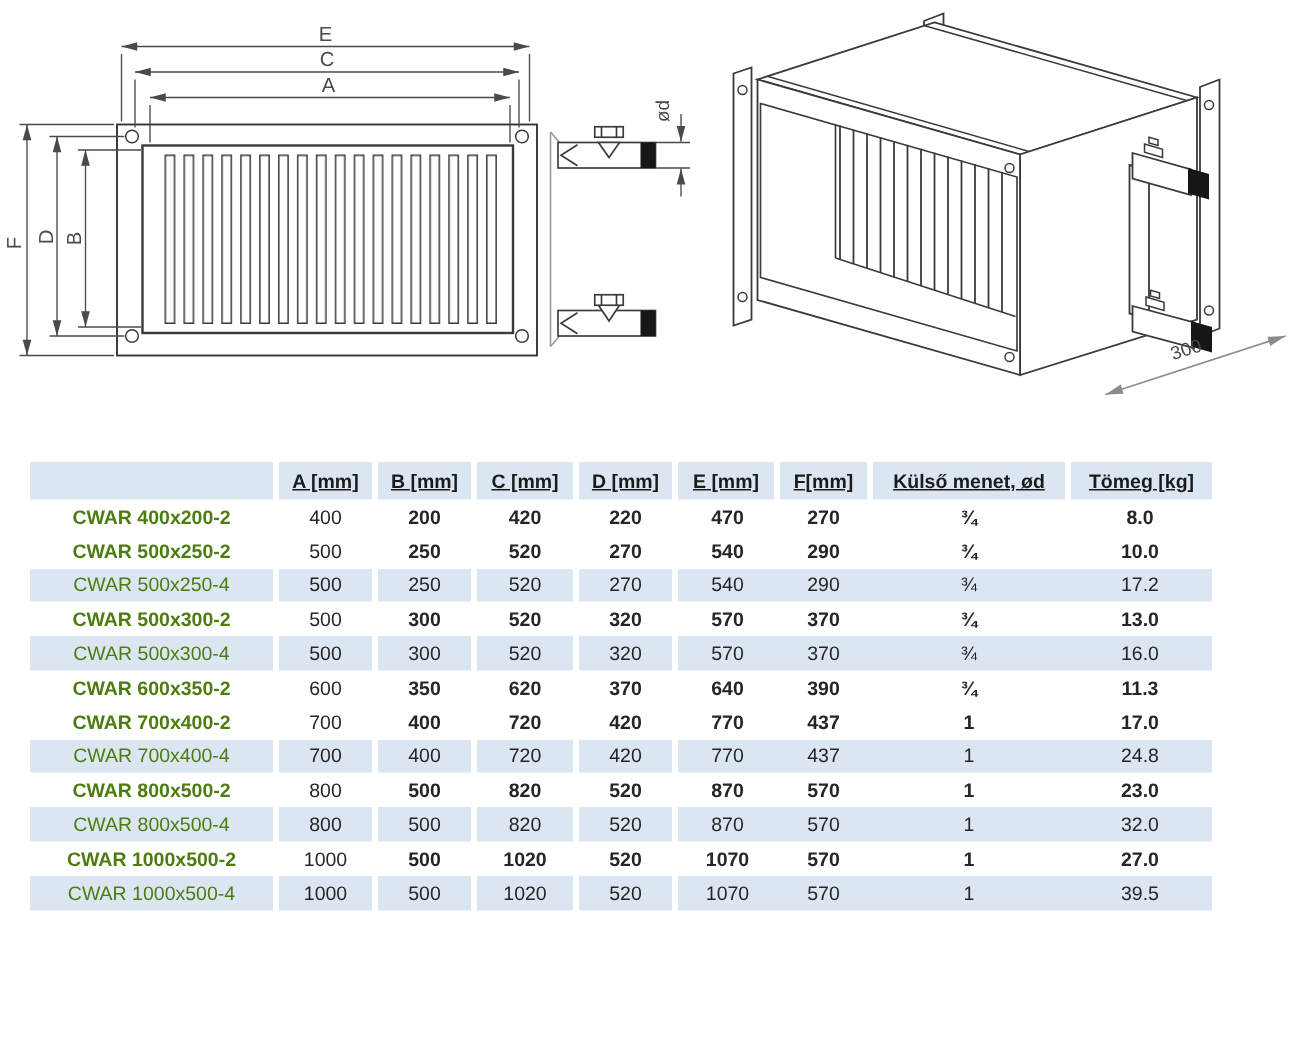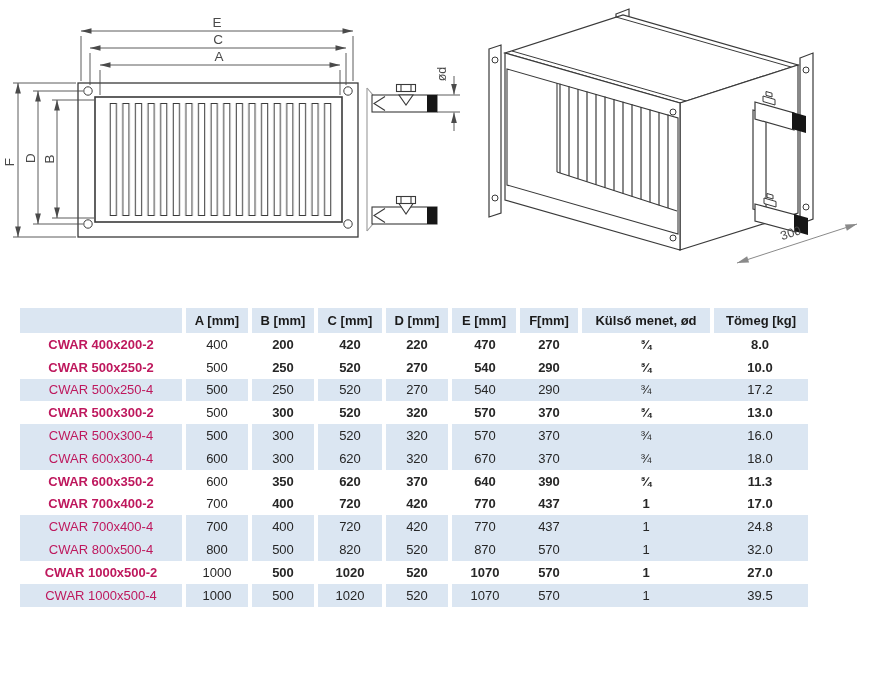--- a/index.html
+++ b/index.html
@@ -2,26 +2,26 @@
 <html><head>
 <meta charset="utf-8">
 <style>
   html,body{margin:0;padding:0;background:#fff;}
   body{width:870px;height:698px;position:relative;font-family:"Liberation Sans",sans-serif;overflow:hidden;}
   .drawing-area{position:absolute;top:0;left:0;}
   svg text{font-family:"Liberation Sans",sans-serif;fill:#4a4a4a;}
   .table-wrap{position:absolute;top:308px;left:20px;}
   table{border-collapse:collapse;table-layout:fixed;}
   th,td{text-align:center;vertical-align:middle;overflow:hidden;white-space:nowrap;}
-  th{background:#dbe6f2;height:25px;font-size:13px;font-weight:700;color:#1b1b1b;padding:0 2px;}
+  th{background:#dbe6f2;height:25px;font-size:13px;font-weight:700;color:#1b1b1b;padding:0 2px;text-decoration:underline;}
   th.sep{border-left:4px solid #fff;}
   td{height:22.8px;font-size:13px;color:#262626;padding:0 2px;}
   tr.alt td{background:#dbe6f2;}
   td.sep{border-left:4px solid #fff;}
-  td.model{font-weight:700;color:#be185d;}
+  td.model{font-weight:700;color:#4d7c0f;}
   tr.emph td{font-weight:700;}
   tr.emph td.col-a{font-weight:400;}
   tr.alt td{font-weight:400;}
 </style>
 </head>
 <body>
 
 <div class="drawing-area">
 <svg width="870" height="300" viewBox="0 0 870 300" xmlns="http://www.w3.org/2000/svg">
   <defs>
@@ -233,31 +233,20 @@
           <td class="model">CWAR 500x300-4</td>
           <td class="sep col-a">500</td>
           <td class="sep">300</td>
           <td class="sep">520</td>
           <td class="sep">320</td>
           <td class="sep">570</td>
           <td>370</td>
           <td>¾</td>
           <td>16.0</td>
         </tr>
-        <tr class="alt">
-          <td class="model">CWAR 600x300-4</td>
-          <td class="sep col-a">600</td>
-          <td class="sep">300</td>
-          <td class="sep">620</td>
-          <td class="sep">320</td>
-          <td class="sep">670</td>
-          <td>370</td>
-          <td>¾</td>
-          <td>18.0</td>
-        </tr>
         <tr class="emph">
           <td class="model">CWAR 600x350-2</td>
           <td class="sep col-a">600</td>
           <td class="sep">350</td>
           <td class="sep">620</td>
           <td class="sep">370</td>
           <td class="sep">640</td>
           <td>390</td>
           <td>¾</td>
           <td>11.3</td>
@@ -277,20 +266,31 @@
           <td class="model">CWAR 700x400-4</td>
           <td class="sep col-a">700</td>
           <td class="sep">400</td>
           <td class="sep">720</td>
           <td class="sep">420</td>
           <td class="sep">770</td>
           <td>437</td>
           <td>1</td>
           <td>24.8</td>
         </tr>
+        <tr class="emph">
+          <td class="model">CWAR 800x500-2</td>
+          <td class="sep col-a">800</td>
+          <td class="sep">500</td>
+          <td class="sep">820</td>
+          <td class="sep">520</td>
+          <td class="sep">870</td>
+          <td>570</td>
+          <td>1</td>
+          <td>23.0</td>
+        </tr>
         <tr class="alt">
           <td class="model">CWAR 800x500-4</td>
           <td class="sep col-a">800</td>
           <td class="sep">500</td>
           <td class="sep">820</td>
           <td class="sep">520</td>
           <td class="sep">870</td>
           <td>570</td>
           <td>1</td>
           <td>32.0</td>

